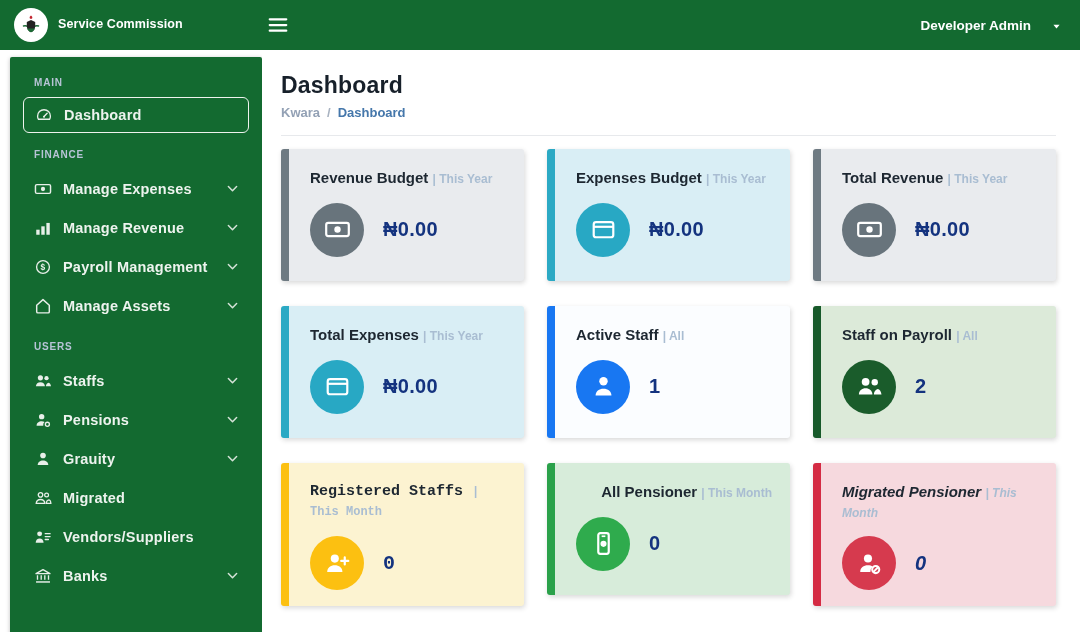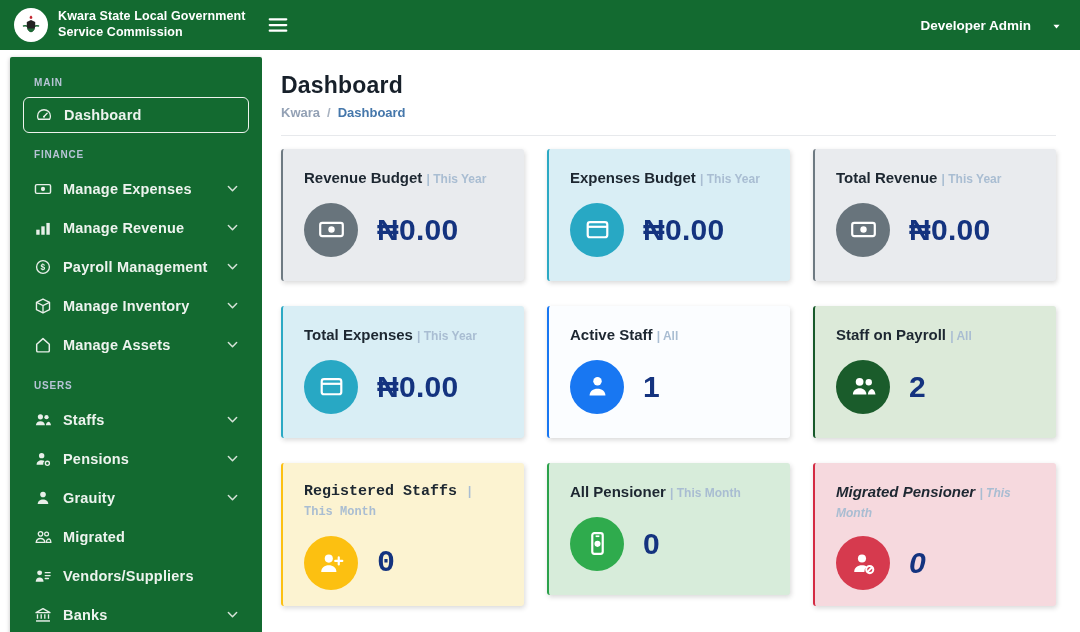--- a/index.html
+++ b/index.html
@@ -44,45 +44,44 @@
   .main { flex:1; padding:22px 24px 0 19px; background:#fff; overflow:hidden; }
   .page-title { font-size:23px; font-weight:bold; color:#17202a; letter-spacing:.2px; }
   .breadcrumb { display:flex; gap:7px; font-size:13px; margin-top:6px; font-weight:600; }
   .bc-home { color:#93a1b5; cursor:pointer; }
   .bc-sep { color:#a8b2c0; }
   .bc-current { color:#4577ab; cursor:pointer; }
   .divider { height:1px; background:#e7e9ec; margin-top:15px; }
 
   .cards { display:grid; grid-template-columns:repeat(3,1fr); gap:25px 23px;
            margin-top:13px; align-items:start; }
-  .card { border-left:2px solid #0f172a; border-radius:3px; min-height:132px;
+  .card { border-left:8px solid #0f172a; border-radius:3px; min-height:132px;
           padding:19px 18px 16px 21px; box-shadow:1px 2px 5px rgba(40,40,40,.18); }
   .card-title { font-size:15px; font-weight:bold; color:#1d2731; line-height:1.3; }
   .card-sub { font-size:12px; font-weight:600; color:#a9bdd2; }
   .card-body { display:flex; align-items:center; gap:19px; margin-top:15px; }
   .circle { width:54px; height:54px; border-radius:50%; flex-shrink:0;
             display:flex; align-items:center; justify-content:center; color:#fff; }
   .circle svg { width:27px; height:27px; }
-  .card-value { font-size:30px; font-weight:bold; color:#14337f; letter-spacing:.3px; }
+  .card-value { font-size:20px; font-weight:bold; color:#14337f; letter-spacing:.3px; }
 </style>
 </head>
 <body>
 
 <div class="topbar">
   <div class="brand-wrap">
     <div class="logo">
       <svg viewBox="0 0 16 16">
         <path d="M3 8.6c1.2-.3 2-.2 3 .4M13 8.6c-1.2-.3-2-.2-3 .4" stroke="#1b6b35" stroke-width="1" fill="none" stroke-linecap="round"></path>
         <path d="M8 4.6 5.2 6v2.6c0 2 1.4 3.6 2.8 4.3 1.4-.7 2.8-2.3 2.8-4.3V6z" fill="#222"></path>
         <path d="M5.2 10.4c.8 1.3 1.8 2.1 2.8 2.5 1-.4 2-1.2 2.8-2.5z" fill="#1b6b35"></path>
         <path d="M8 1.6c-.9.6-1.2 1.4-.6 2.2h1.2c.6-.8.3-1.6-.6-2.2z" fill="#c2242e"></path>
       </svg>
     </div>
     <div class="brand-text">
-      <div>Kwara State Local Government</div>
       <div>Service Commission</div>
     </div>
   </div>
   <span class="hamburger">
     <svg viewBox="0 0 16 16">
         <path d="M2.5 4.2h11M2.5 8h11M2.5 11.8h11" stroke="currentColor" stroke-width="1.5" stroke-linecap="round" fill="none"></path>
       </svg>
   </span>
   <div class="user-menu">
     <span>Developer Admin</span>
@@ -146,34 +145,20 @@
         <span class="nav-label">Payroll Management</span>
         <span class="chev">
           <svg viewBox="0 0 16 16">
             <path d="M3.6 5.8 8 10.3l4.4-4.5" fill="none" stroke="currentColor" stroke-width="1.6" stroke-linecap="round" stroke-linejoin="round"></path>
           </svg>
         </span>
       </div>
       <div class="nav-item">
         <span class="icon">
           <svg viewBox="0 0 16 16">
-            <path d="M8 1.8 13.8 4.7v6.6L8 14.2 2.2 11.3V4.7z" fill="none" stroke="currentColor" stroke-width="1.2" stroke-linejoin="round"></path>
-            <path d="M2.2 4.7 8 7.6l5.8-2.9M8 7.6v6.6" fill="none" stroke="currentColor" stroke-width="1.2"></path>
-          </svg>
-        </span>
-        <span class="nav-label">Manage Inventory</span>
-        <span class="chev">
-          <svg viewBox="0 0 16 16">
-            <path d="M3.6 5.8 8 10.3l4.4-4.5" fill="none" stroke="currentColor" stroke-width="1.6" stroke-linecap="round" stroke-linejoin="round"></path>
-          </svg>
-        </span>
-      </div>
-      <div class="nav-item">
-        <span class="icon">
-          <svg viewBox="0 0 16 16">
             <path d="m2.4 7.3 5.6-5 5.6 5v5.8a1 1 0 0 1-1 1H3.4a1 1 0 0 1-1-1z" fill="none" stroke="currentColor" stroke-width="1.3" stroke-linejoin="round"></path>
           </svg>
         </span>
         <span class="nav-label">Manage Assets</span>
         <span class="chev">
           <svg viewBox="0 0 16 16">
             <path d="M3.6 5.8 8 10.3l4.4-4.5" fill="none" stroke="currentColor" stroke-width="1.6" stroke-linecap="round" stroke-linejoin="round"></path>
           </svg>
         </span>
       </div>
@@ -350,21 +335,21 @@
             <span class="circle" style="background:#fcc011">
               <svg viewBox="0 0 16 16">
                 <circle cx="6.4" cy="5.1" r="2.4" fill="currentColor"></circle>
                 <path d="M1.9 13c0-2.4 2-3.9 4.5-3.9s4.5 1.5 4.5 3.9z" fill="currentColor"></path>
                 <path d="M12.3 4.4v4.2M10.2 6.5h4.2" stroke="currentColor" stroke-width="1.3" stroke-linecap="round" fill="none"></path>
               </svg>
             </span>
             <span class="card-value" style="color:#14337f">0</span>
           </div>
         </div>
-        <div class="card" style="background: rgb(215, 236, 218); border-left-color: rgb(42, 161, 74);">
+        <div class="card" style="background: rgb(215, 236, 218); border-left-color: rgb(42, 161, 74); text-align: right;">
           <div class="card-title">All Pensioner <span class="card-sub">| This Month</span></div>
           <div class="card-body">
             <span class="circle" style="background:#2fab4d">
               <svg viewBox="0 0 16 16">
                 <rect x="4.9" y="1.9" width="6.2" height="12.2" rx="1.2" fill="none" stroke="currentColor" stroke-width="1.3"></rect>
                 <circle cx="8" cy="8.2" r="1.8" fill="currentColor"></circle>
                 <path d="M6.9 3.7h2.2" stroke="currentColor" stroke-width="1" fill="none"></path>
               </svg>
             </span>
             <span class="card-value" style="color:#14337f">0</span>

